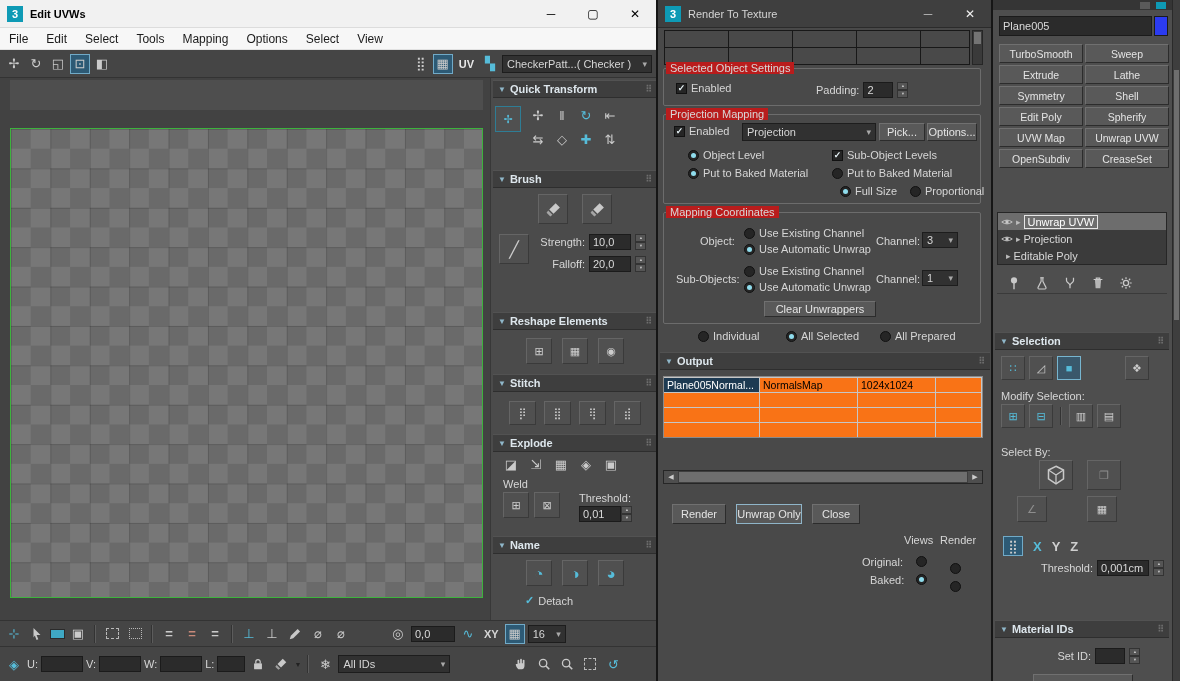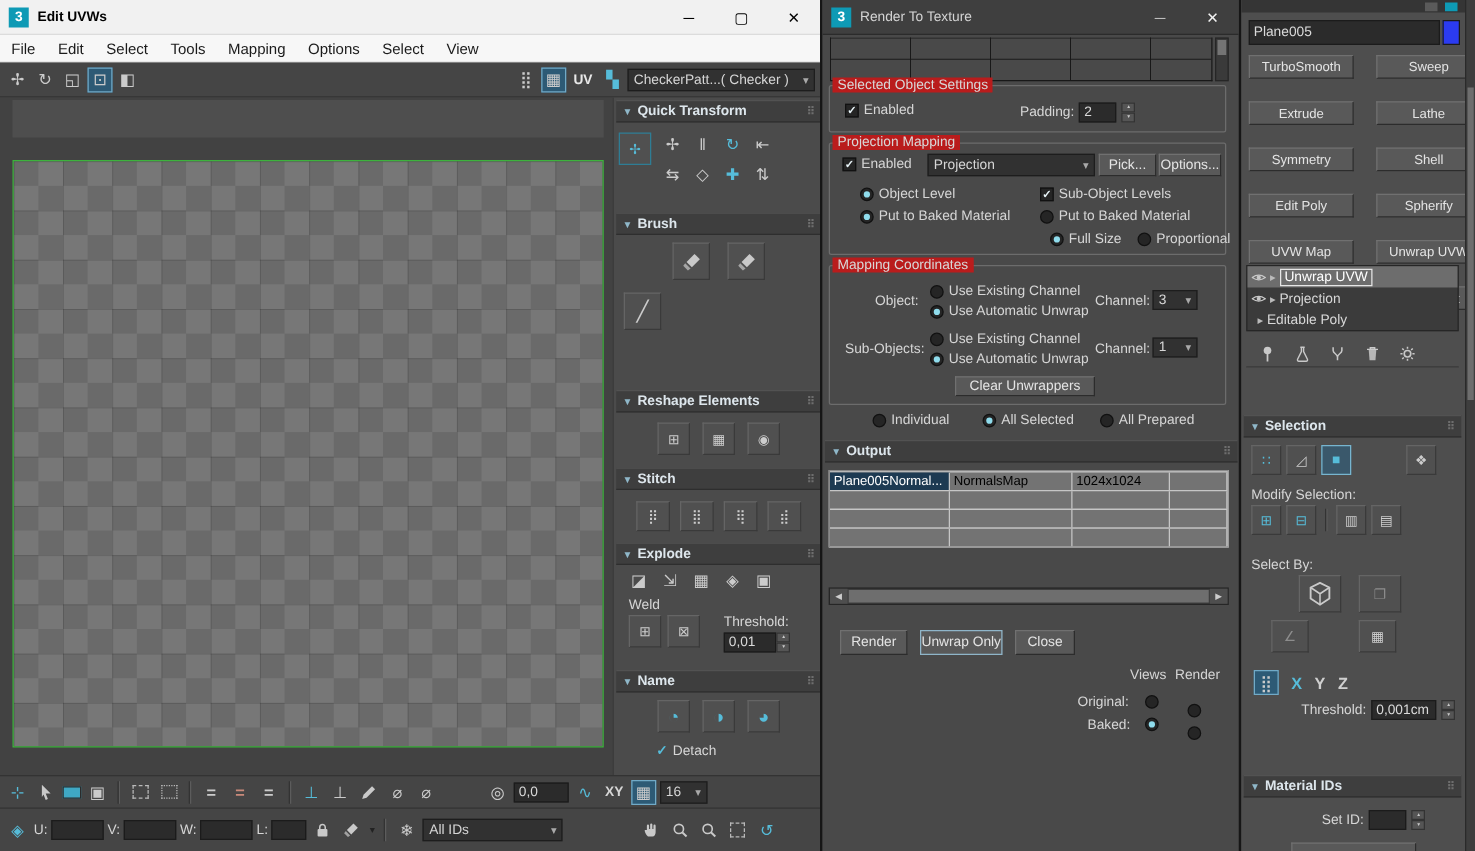--- a/index.html
+++ b/index.html
@@ -51,21 +51,21 @@
     linear-gradient(90deg,rgba(0,0,0,.14) 1px,transparent 1px),
     repeating-conic-gradient(#777 0% 25%,#6a6a6a 0% 50%);
     background-size:39.4px 39.4px,39.4px 39.4px,39.4px 39.4px;
     border:1px solid #3db33d}
   
   .tgrid{background-image:linear-gradient(#181818 1px,transparent 1px),linear-gradient(90deg,#181818 1px,transparent 1px);background-size:100% 17px,64px 100%;border-bottom:1px solid #181818;border-right:1px solid #181818}
   
   .ot{background:#fff;border:1px solid #8a8a8a}
   .ot .hrow{display:flex;background:#ececec;color:#000;height:16px}
   .ot .hrow>div{border-right:1px solid #9d9d9d;padding:0 3px;display:flex;align-items:center;overflow:hidden;white-space:nowrap}
-  .ot .row{display:flex;height:15px;background:#737373;border-top:1px solid #c6c6c6}
+  .ot .row{display:flex;height:15px;background:#f97316;border-top:1px solid #c6c6c6}
   .ot .row>div{border-right:1px solid #c6c6c6;padding:0 3px;font-size:10.5px;color:#000;display:flex;align-items:center;overflow:hidden;white-space:nowrap}
   .ot .selcell{background:#1d3a52;color:#fff!important}
   
   .stackrow{height:17px;display:flex;align-items:center;padding:0 3px;gap:3px;color:#d8d8d8}
   .stackrow.sel{background:#6d6d6d}
   .stackrow.sel .slbl{border:1px solid #e6e6e6;padding:0 3px;color:#fff}
   .modbtn{width:84px;height:19px;font-size:10.5px}
 </style>
 </head>
 <body>
@@ -201,20 +201,38 @@
             </svg>
           </span>
         <span class="tool" style="width:30px;height:30px">
             <svg class="i" style="width:17px;height:17px">
               <use href="#i-brush"></use>
             </svg>
           </span>
       </div>
       <div class="fx" style="margin-top:10px;gap:6px;align-items:flex-start">
         <span class="tool" style="width:30px;height:30px;font-size:16px;margin-left:4px">╱</span>
+        <span style="display:flex;flex-direction:column;gap:6px">
+          <span class="fx" style="gap:4px">
+            <span class="lbl" style="width:50px;text-align:right;display:inline-block">Strength:</span>
+            <span class="field" style="width:42px">10,0</span>
+            <span class="spin">
+                <i class="u"></i>
+                <i class="d"></i>
+              </span>
+          </span>
+          <span class="fx" style="gap:4px">
+            <span class="lbl" style="width:50px;text-align:right;display:inline-block">Falloff:</span>
+            <span class="field" style="width:42px">20,0</span>
+            <span class="spin">
+                <i class="u"></i>
+                <i class="d"></i>
+              </span>
+          </span>
+        </span>
       </div>
     </div>
 
     <div class="roll abs" style="left:2px;top:234px;width:164px">
       <span class="arr">▼</span>
       <span>Reshape Elements</span>
       <span class="grip"></span>
     </div>
     <div class="abs fx" style="left:4px;top:254px;width:160px;height:38px;justify-content:center;gap:10px">
       <span class="tool" style="width:26px;height:26px">⊞</span>
@@ -542,21 +560,21 @@
     <span style="width:10px;height:7px;background:#5a5a5a"></span>
     <span style="width:10px;height:7px;background:#0e9ab5"></span>
   </div>
 
   <div class="fx" style="margin:6px 4px 0 6px;gap:2px">
     <span class="field" style="flex:1;height:20px">Plane005</span>
     <span style="width: 14px; height: 20px; border: 1px solid rgb(27, 27, 27); background: rgb(43, 59, 240);"></span>
   </div>
 
 
-  <div style="display:grid;grid-template-columns:84px 84px;gap:18px;margin:8px 4px 0 6px">
+  <div style="display:grid;grid-template-columns:84px 84px;gap:2px;margin:8px 4px 0 6px">
     <span class="btn modbtn">TurboSmooth</span>
     <span class="btn modbtn">Sweep</span>
     <span class="btn modbtn">Extrude</span>
     <span class="btn modbtn">Lathe</span>
     <span class="btn modbtn">Symmetry</span>
     <span class="btn modbtn">Shell</span>
     <span class="btn modbtn">Edit Poly</span>
     <span class="btn modbtn">Spherify</span>
     <span class="btn modbtn">UVW Map</span>
     <span class="btn modbtn">Unwrap UVW</span>

